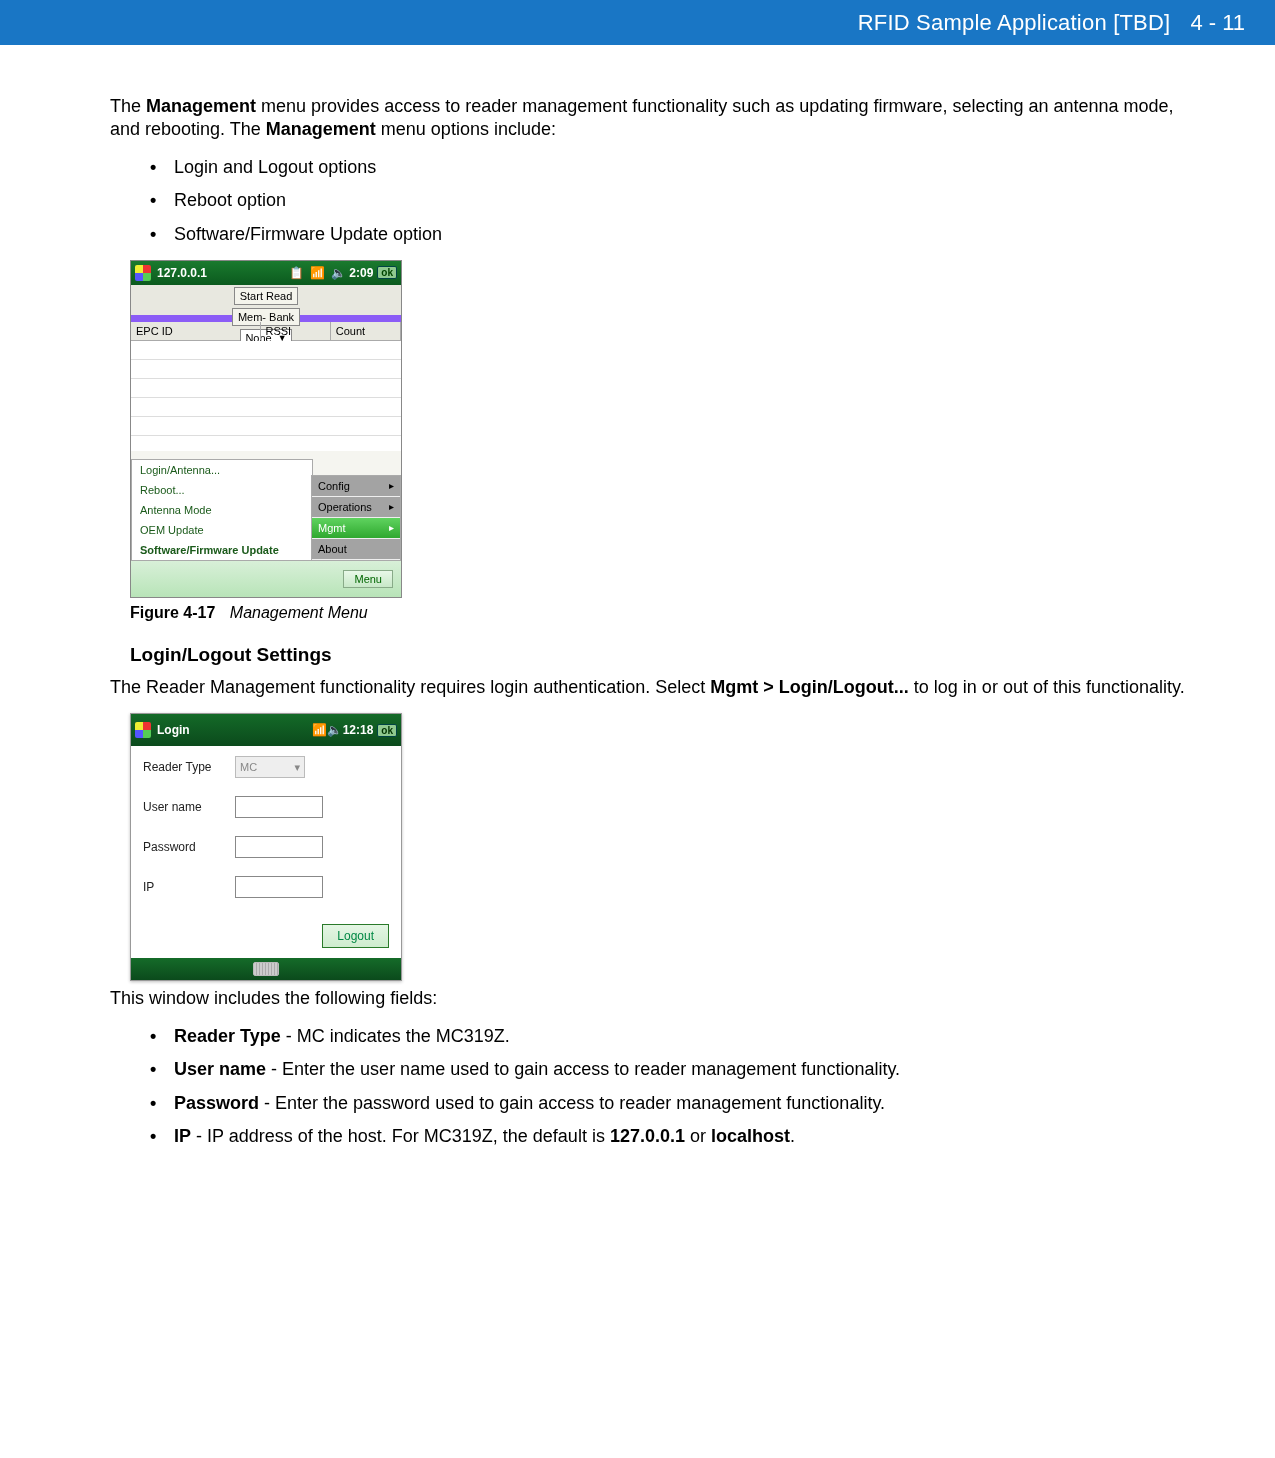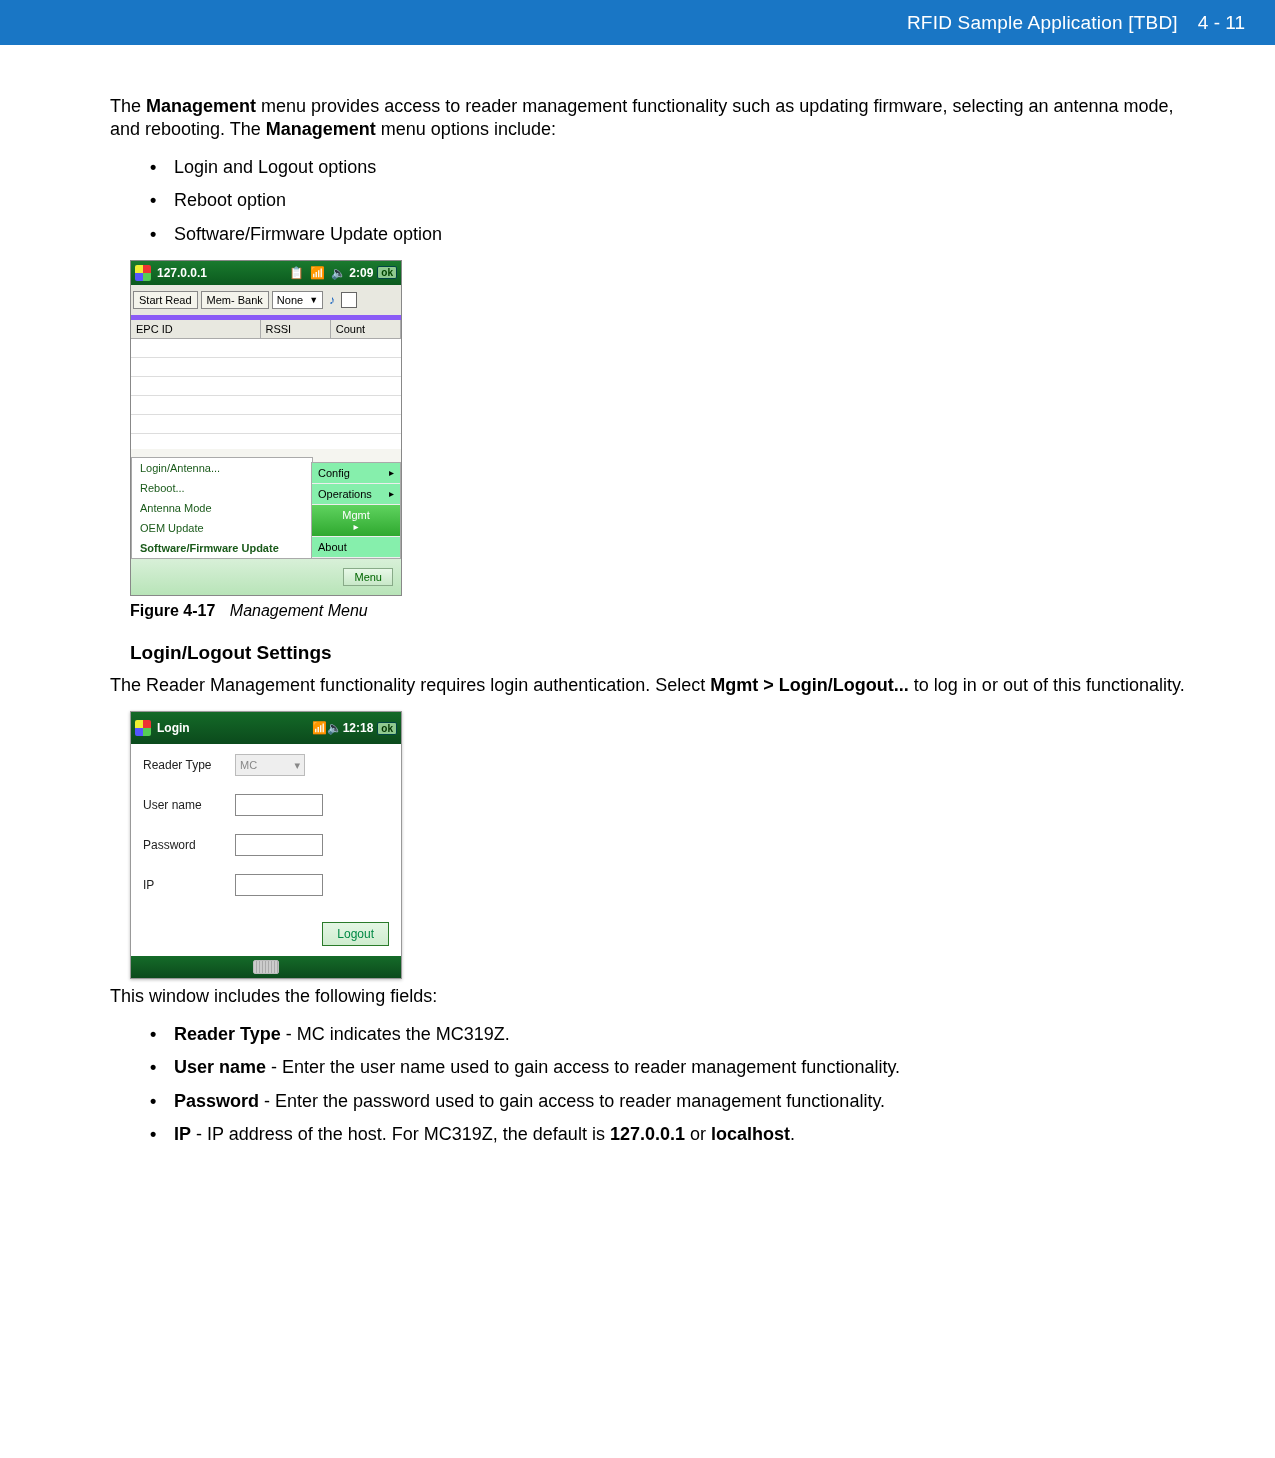--- a/index.html
+++ b/index.html
@@ -10,21 +10,21 @@
     width: 1275px;
   }
   .header-bar {
     background: #1976c5;
     color: #fff;
     height: 45px;
     display: flex;
     justify-content: flex-end;
     align-items: center;
     padding-right: 30px;
-    font-size: 19px;
+    font-size: 22px;
   }
   .header-bar .title {
     font-weight: 400;
     letter-spacing: 0.2px;
   }
   .header-bar .pagenum {
     margin-left: 20px;
     font-weight: 400;
   }
   .content {
@@ -107,21 +107,21 @@
     border-radius: 2px;
     margin-right: 6px;
   }
   .fig17 .wm-title .spacer { flex:1; }
   .fig17 .wm-title .ok {
     background:#8fc98f;color:#004400;border:1px solid #044;border-radius:2px;
     font-size:10px;padding:0 3px;margin-left:4px;font-weight:700;
   }
   .fig17 .wm-title .ticon { margin:0 3px; }
   .fig17 .toolbar {
-    background:#e8e8e0;height:26px;display:flex;align-items:center;padding:2px;gap:3px;border-bottom:5px solid #8b5cf6;
+    background:#e8e8e0;height:26px;display:flex;align-items:center;padding:2px;gap:3px;border-bottom:7px solid #8b5cf6;flex-direction:column;
   }
   .fig17 .toolbar .btn {
     border:1px solid #888;background:#f4f4ec;padding:2px 5px;font-size:11px;
   }
   .fig17 .toolbar .sel {
     border:1px solid #888;background:#fff;padding:2px 4px;font-size:11px;display:flex;align-items:center;
   }
   .fig17 .toolbar .sel .arrow{margin-left:6px;font-size:9px;}
   .fig17 .grid-head {
     display:flex;background:#e8e8e0;border-bottom:1px solid #aaa;
@@ -131,23 +131,23 @@
   }
   .fig17 .grid-body {
     background:#fff;height:110px;position:relative;
   }
   .fig17 .grid-body .row {
     height:18px;border-bottom:1px solid #ddd;
   }
   .fig17 .menu-overlay {
     position:relative;height:110px;
   }
-  .fig17 .popup-col { position:absolute;bottom:0;right:0;width:88px;background:#86efac;border:1px solid #aaa;font-size:11px;}
+  .fig17 .popup-col { position:absolute;bottom:0;right:0;width:88px;background:#a3a3a3;border:1px solid #aaa;font-size:11px;}
   .fig17 .popup-col div{padding:4px 6px;border-bottom:1px solid #eee;display:flex;align-items:center;justify-content:space-between;}
-  .fig17 .popup-col .hl{background:linear-gradient(#5fd35f,#2fa82f);color:#fff;flex-direction:column;}
+  .fig17 .popup-col .hl{background:linear-gradient(#5fd35f,#2fa82f);color:#fff;}
   .fig17 .popup-col .arw{font-size:10px;}
   .fig17 .popup-left{position:absolute;bottom:0;left:0;width:180px;background:#fff;border:1px solid #aaa;font-size:11px;}
   .fig17 .popup-left div{padding:4px 8px;color:#1a5a1a;}
   .fig17 .popup-left div.last{color:#1a5a1a;font-weight:700;}
   .fig17 .menubar{background:linear-gradient(#d8f0d8,#b8e4b8);height:36px;display:flex;justify-content:flex-end;align-items:center;padding-right:8px;}
   .fig17 .menubar .menub{background:linear-gradient(#e8f8e8,#c8e8c8);border:1px solid #8a8;padding:2px 10px;font-size:11px;color:#060;}
 
   
   .fig18 {
     width: 270px;

